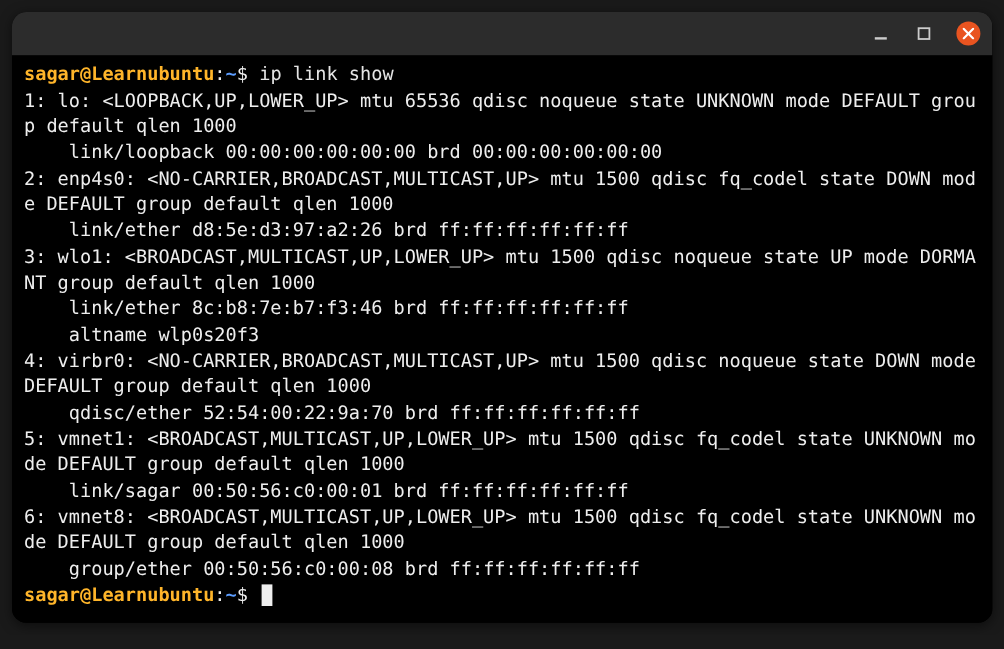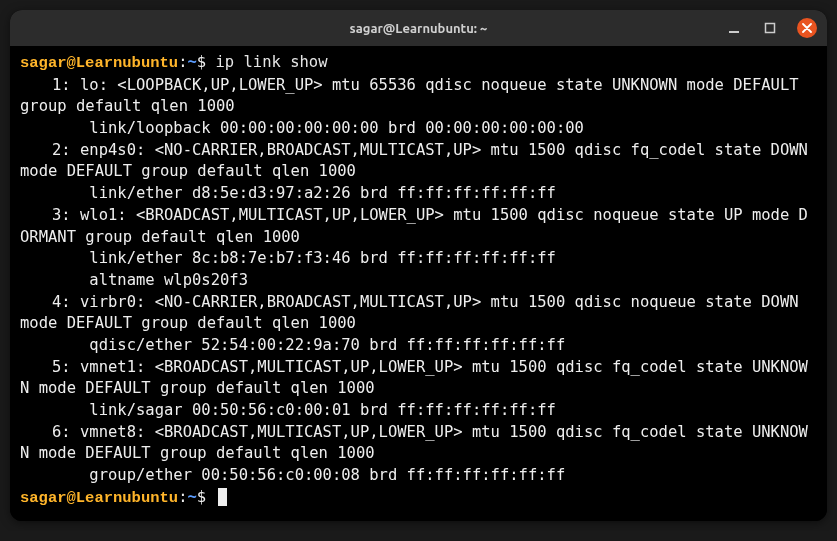--- a/index.html
+++ b/index.html
@@ -70,54 +70,51 @@
       padding: 6px 10px 12px 10px;
       color: #eeeeee;
       font-size: 15.5px;
       line-height: 1.4;
       white-space: pre-wrap;
       word-break: break-all;
     }
     .prompt-user {
       color: #ffb52a;
       font-weight: bold;
-      font-family: Liberation Mono, monospace;
     }
     .prompt-colon {
       color: #eeeeee;
     }
     .prompt-path {
       color: #5c9dff;
       font-weight: bold;
     }
     .prompt-dollar {
       color: #eeeeee;
     }
     .cmd {
       color: #e5e5e5;
     }
     .output {
       color: #eeeeee;
-      margin-left: 32px;
     }
     .cursor {
       display: inline-block;
       width: 9px;
       height: 18px;
       background: #eeeeee;
       vertical-align: text-bottom;
       margin-left: 2px;
     }
   </style>
 </head>
 <body>
 
 <div class="terminal-window">
   <div class="title-bar">
-    <span class="title-text">sagar@Learnubuntu: ~</span>
     <div class="window-controls">
       <div class="ctrl-btn">
         <svg width="12" height="12" viewBox="0 0 12 12">
             <rect x="1" y="9" width="10" height="2" fill="#ccc"></rect>
           </svg>
       </div>
       <div class="ctrl-btn">
         <svg width="12" height="12" viewBox="0 0 12 12">
             <rect x="1.5" y="1.5" width="9" height="9" fill="none" stroke="#ccc" stroke-width="1.5"></rect>
           </svg>

